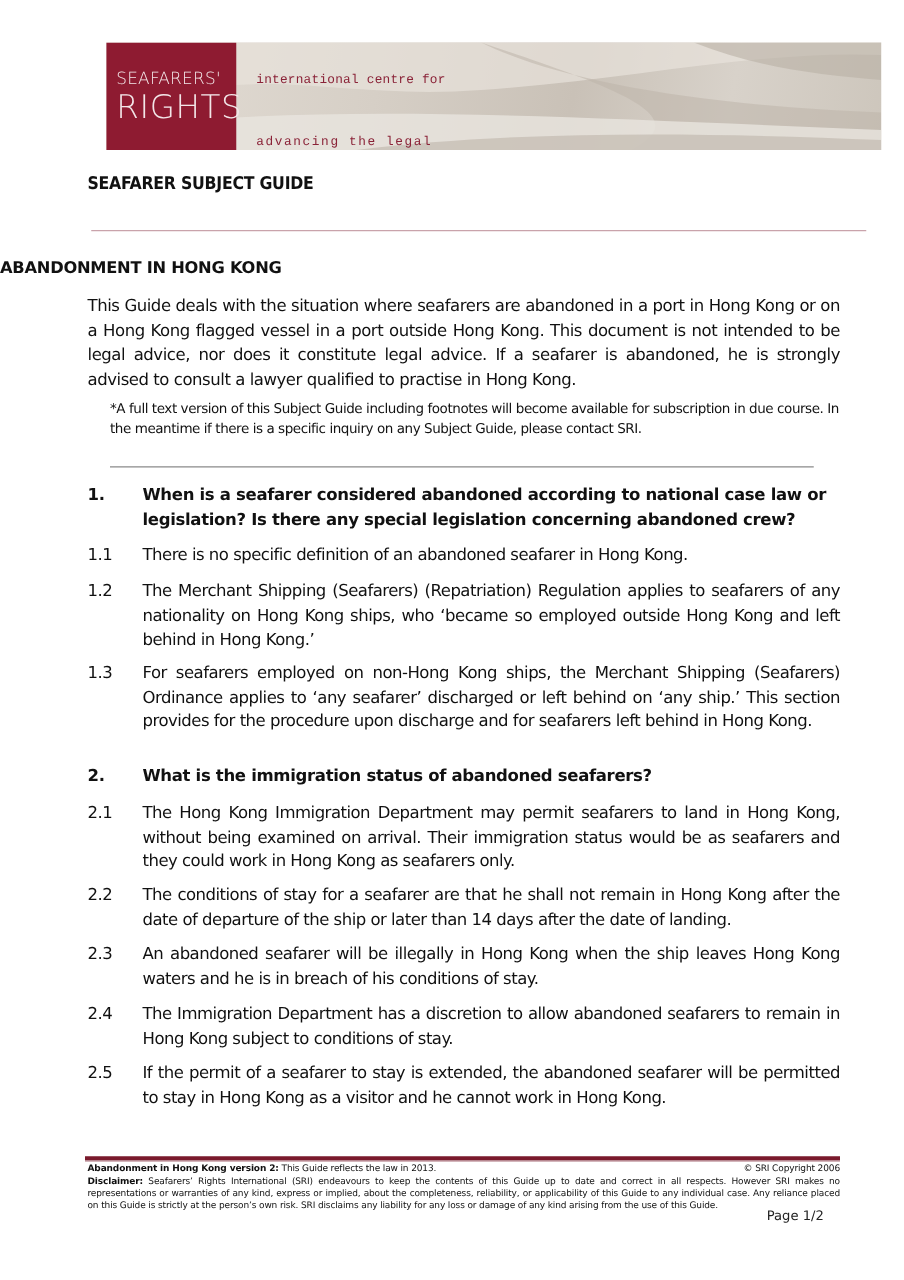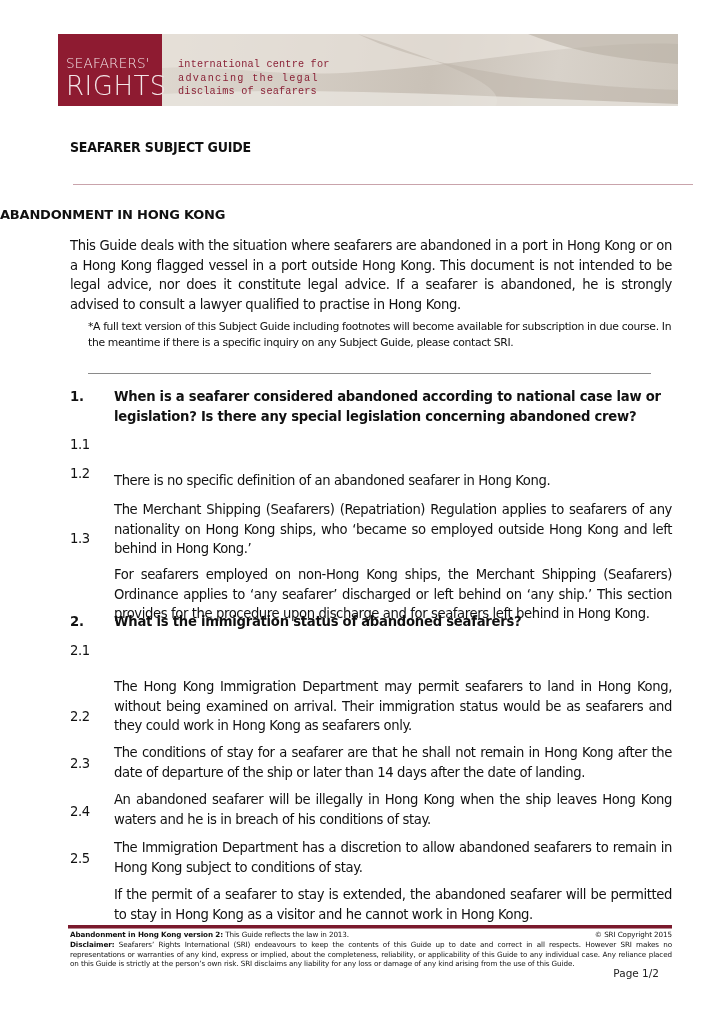--- a/index.html
+++ b/index.html
@@ -1,37 +1,37 @@
 <!DOCTYPE html>
 <html><head>
   <meta charset="utf-8">
   <style>
     html, body { margin: 0; padding: 0; background: #ffffff; }
     body {
       width: 723px; height: 1024px; position: relative; overflow: hidden;
       font-family: "DejaVu Sans", sans-serif; color: #111;
     }
     .banner {
-      position: absolute; left: 58px; top: 34px; width: 620px; height: 72px;
+      position: absolute; left: 85px; top: 34px; width: 620px; height: 86px;
       background: linear-gradient(100deg, #e4ded6 0%, #d6cfc6 35%, #c9c1b7 60%, #d8d2ca 80%, #cdc6bc 100%);
       overflow: hidden;
     }
     .banner svg.waves { position: absolute; left: 0; top: 0; }
     .logo-box {
       position: absolute; left: 0; top: 0; width: 104px; height: 86px;
       background: #8e1b31; color: #f3e6e8;
       font-family: "DejaVu Sans", sans-serif;
     }
     .logo-line1 { position: absolute; left: 8px; top: 21px; font-size: 13.5px; letter-spacing: 0.2px; font-weight: 300; }
     .logo-line2 { position: absolute; left: 8px; top: 37px; font-size: 26px; letter-spacing: 0.5px; font-weight: 300; }
     .tagline {
       position: absolute; left: 120px; top: 24px; font-size: 10.2px; line-height: 13.5px; color: #8a2237;
       font-family: Liberation Mono, monospace; letter-spacing: 0.2px;
     }
-    .tagline .spaced { letter-spacing: 1.3px; }
+    .tagline .spaced { letter-spacing: 1.3px; margin-top: 36px; }
 
     .guide-label {
       position: absolute; left: 70px; top: 139px; font-size: 14px; font-weight: bold;
       font-family: "DejaVu Sans Condensed", "DejaVu Sans", sans-serif; letter-spacing: -0.2px;
     }
     .rule-pink { position: absolute; left: 73px; top: 184px; width: 620px; height: 0; border-top: 1.5px solid #c9a3ab; }
     .doc-title {
       position: absolute; left: 0; width: 723px; top: 207px; text-align: left;
       font-size: 13px; font-weight: bold; letter-spacing: -0.2px;
     }
@@ -45,21 +45,21 @@
       font-size: 10.8px; line-height: 16px; letter-spacing: -0.35px;
     }
     .rule-gray { position: absolute; left: 88px; top: 373px; width: 563px; height: 0; border-top: 1.5px solid #8a8a8a; }
 
     .sec-head { position: absolute; left: 70px; font-size: 13.2px; font-weight: bold; line-height: 19.5px; letter-spacing: -0.25px; }
     .sec-head .num { position: absolute; left: 0; top: 0; }
     .sec-head .txt { position: absolute; left: 44px; top: 0; width: 560px; }
 
     .para { position: absolute; left: 70px; font-size: 13.2px; line-height: 19.5px; letter-spacing: -0.4px; }
     .para .num { position: absolute; left: 0; top: 0; }
-    .para .txt { position: absolute; left: 44px; top: 0; width: 558px; text-align: justify; margin-top: 36px; }
+    .para .txt { position: absolute; left: 44px; top: 0; width: 558px; text-align: justify; }
 
     .footer-rule { position: absolute; left: 68px; top: 925px; width: 604px; height: 3px; background: #7a1a2c; border-bottom: 1px solid #b78790; }
     .footer {
       position: absolute; left: 70px; top: 930px; width: 602px;
       font-size: 7.2px; line-height: 9.8px; color: #111; letter-spacing: -0.1px;
     }
     .footer .copy { position: absolute; right: 0; top: 0; }
     .footer .ver-line b, .footer .disc b { font-weight: bold; }
     .footer .disc { text-align: justify; }
     .page-num { position: absolute; right: 64px; top: 967px; font-size: 10.5px; color: #222; }
@@ -133,18 +133,18 @@
 <div class="para" style="top:849px;">
   <span class="num">2.5</span>
   <span class="txt">If the permit of a seafarer to stay is extended, the abandoned seafarer will be permitted to stay in Hong Kong as a visitor and he cannot work in Hong Kong.</span>
 </div>
 
 <div class="footer-rule"></div>
 <div class="footer">
   <div class="ver-line">
     <b>Abandonment in Hong Kong version 2:</b><span> This Guide reflects the law in 2013.</span>
   </div>
-  <span class="copy">© SRI Copyright 2015</span>
+  <span class="copy">© SRI Copyright 2006</span>
   <div class="disc">
     <b>Disclaimer:</b><span> Seafarers’ Rights International (SRI) endeavours to keep the contents of this Guide up to date and correct in all respects.  However SRI makes no representations or warranties of any kind, express or implied, about the completeness, reliability, or applicability of this Guide to any individual case.  Any reliance placed on this Guide is strictly at the person’s own risk.  SRI disclaims any liability for any loss or damage of any kind arising from the use of this Guide.</span>
   </div>
 </div>
 <div class="page-num">Page 1/2</div>
 
 </body></html>

